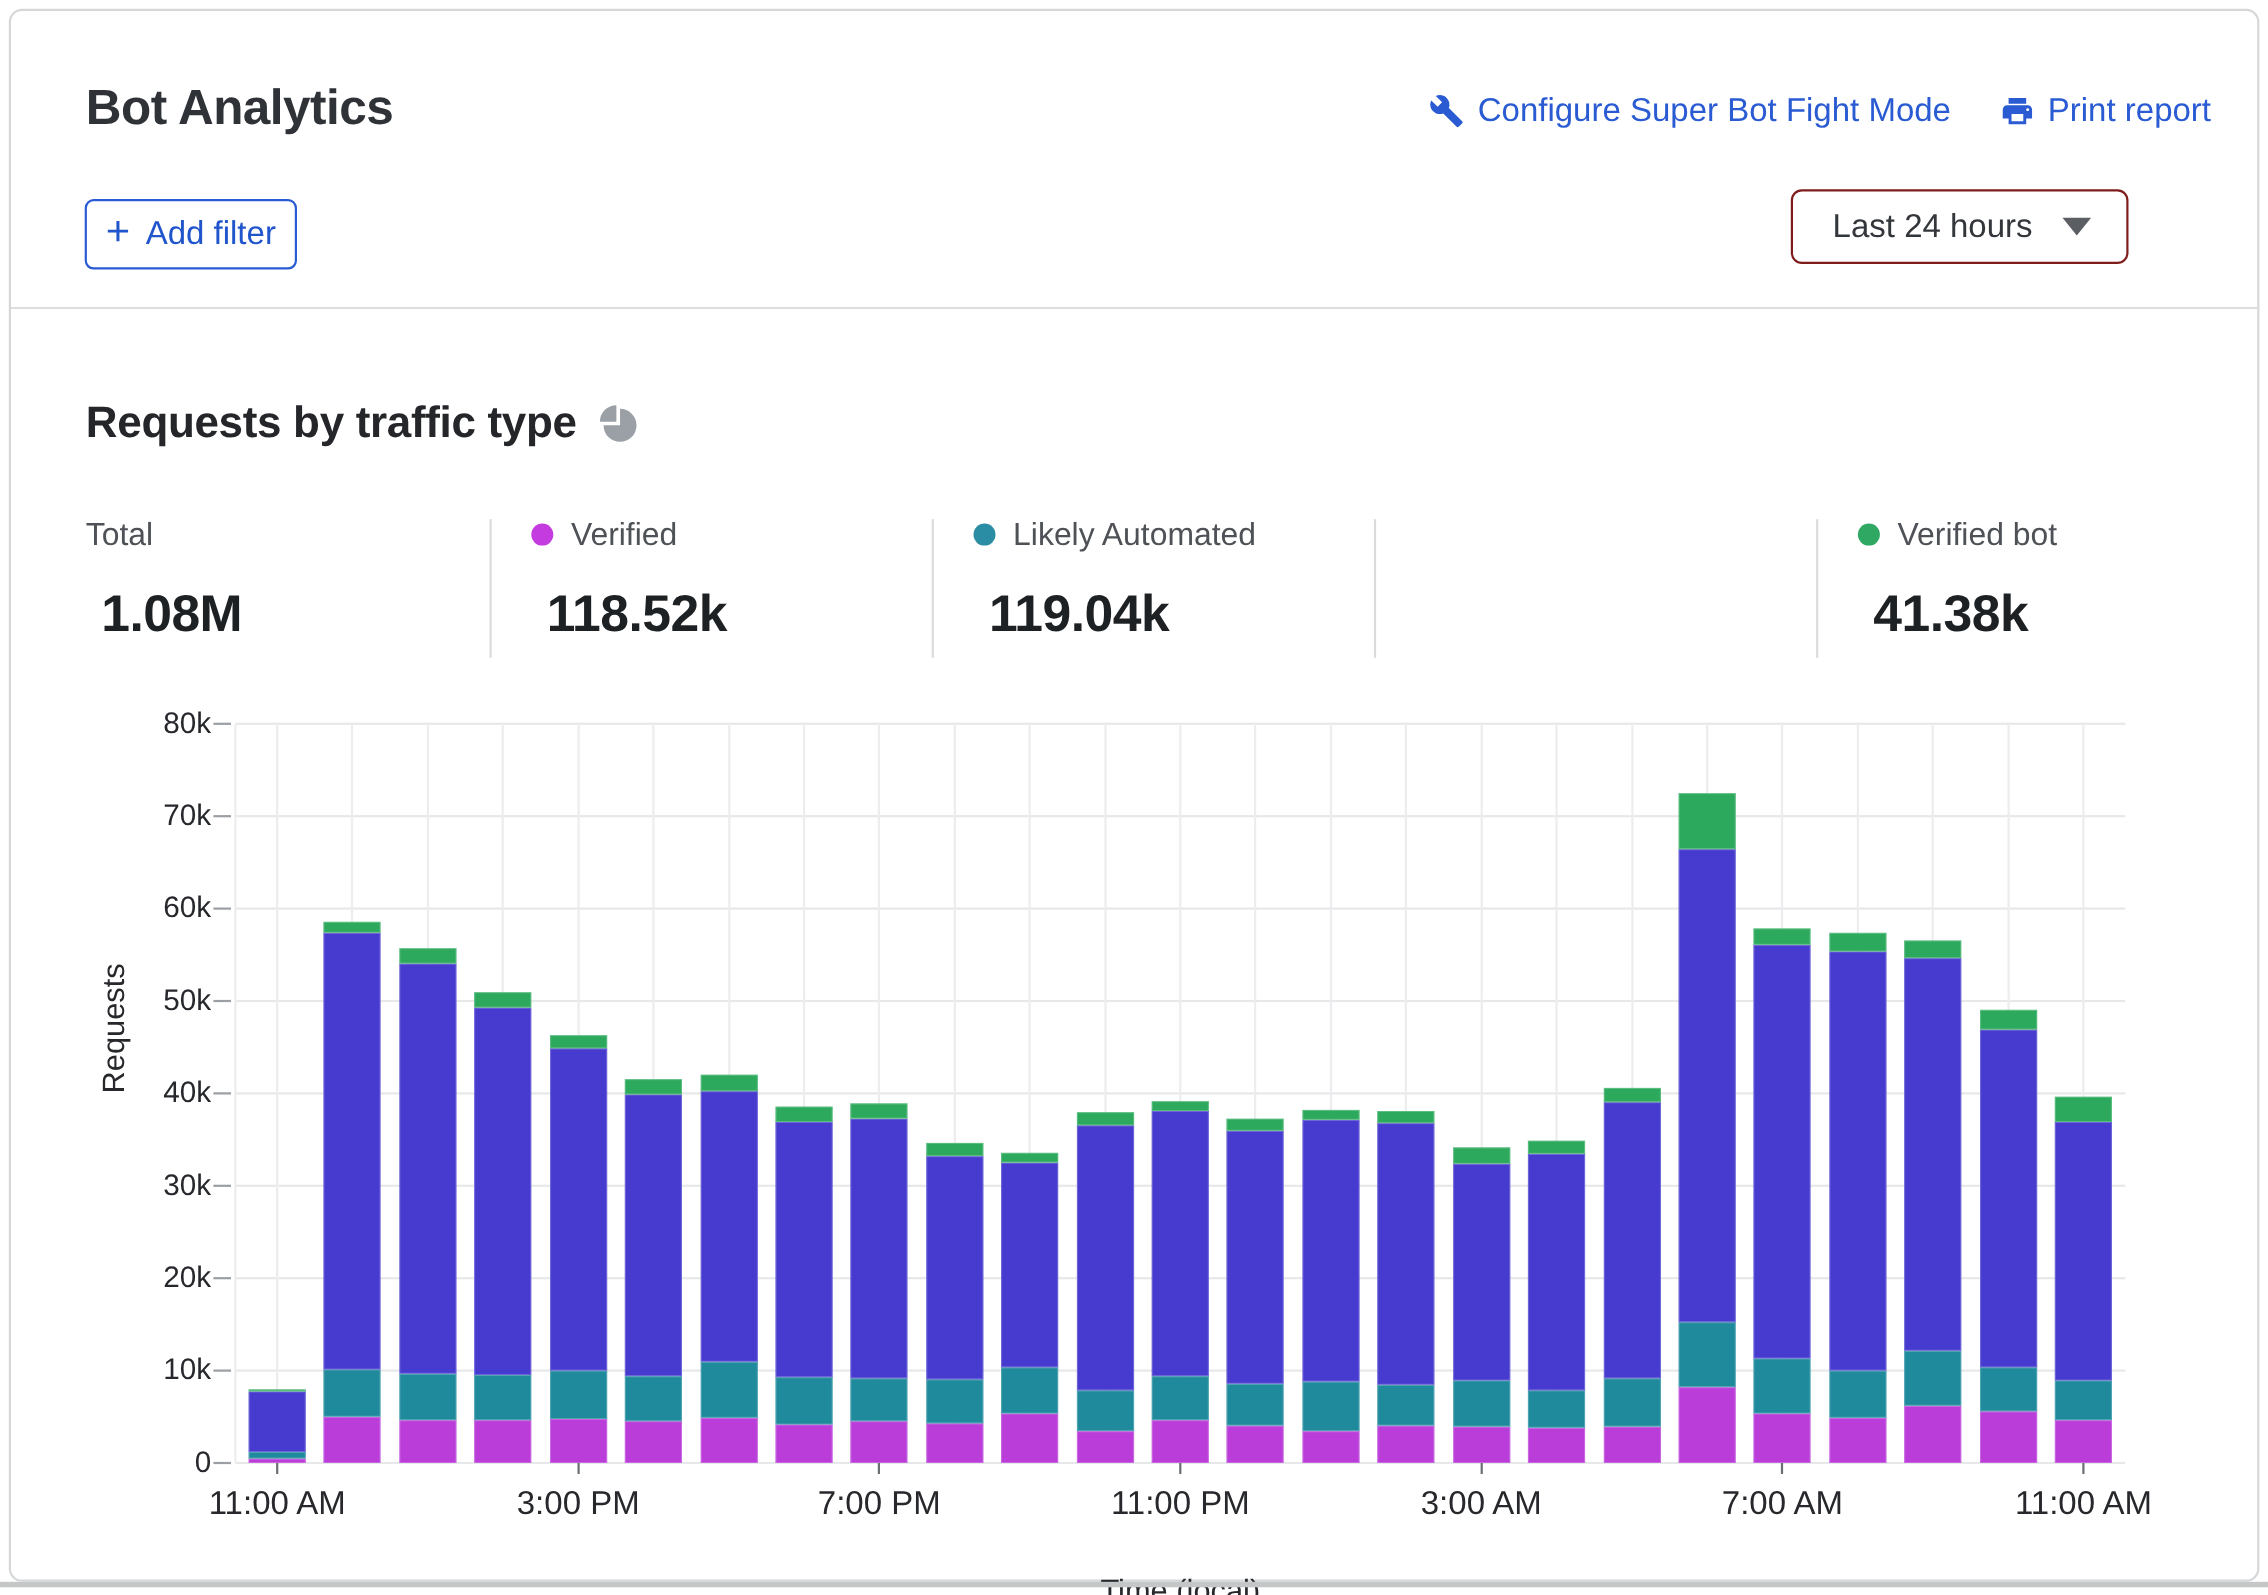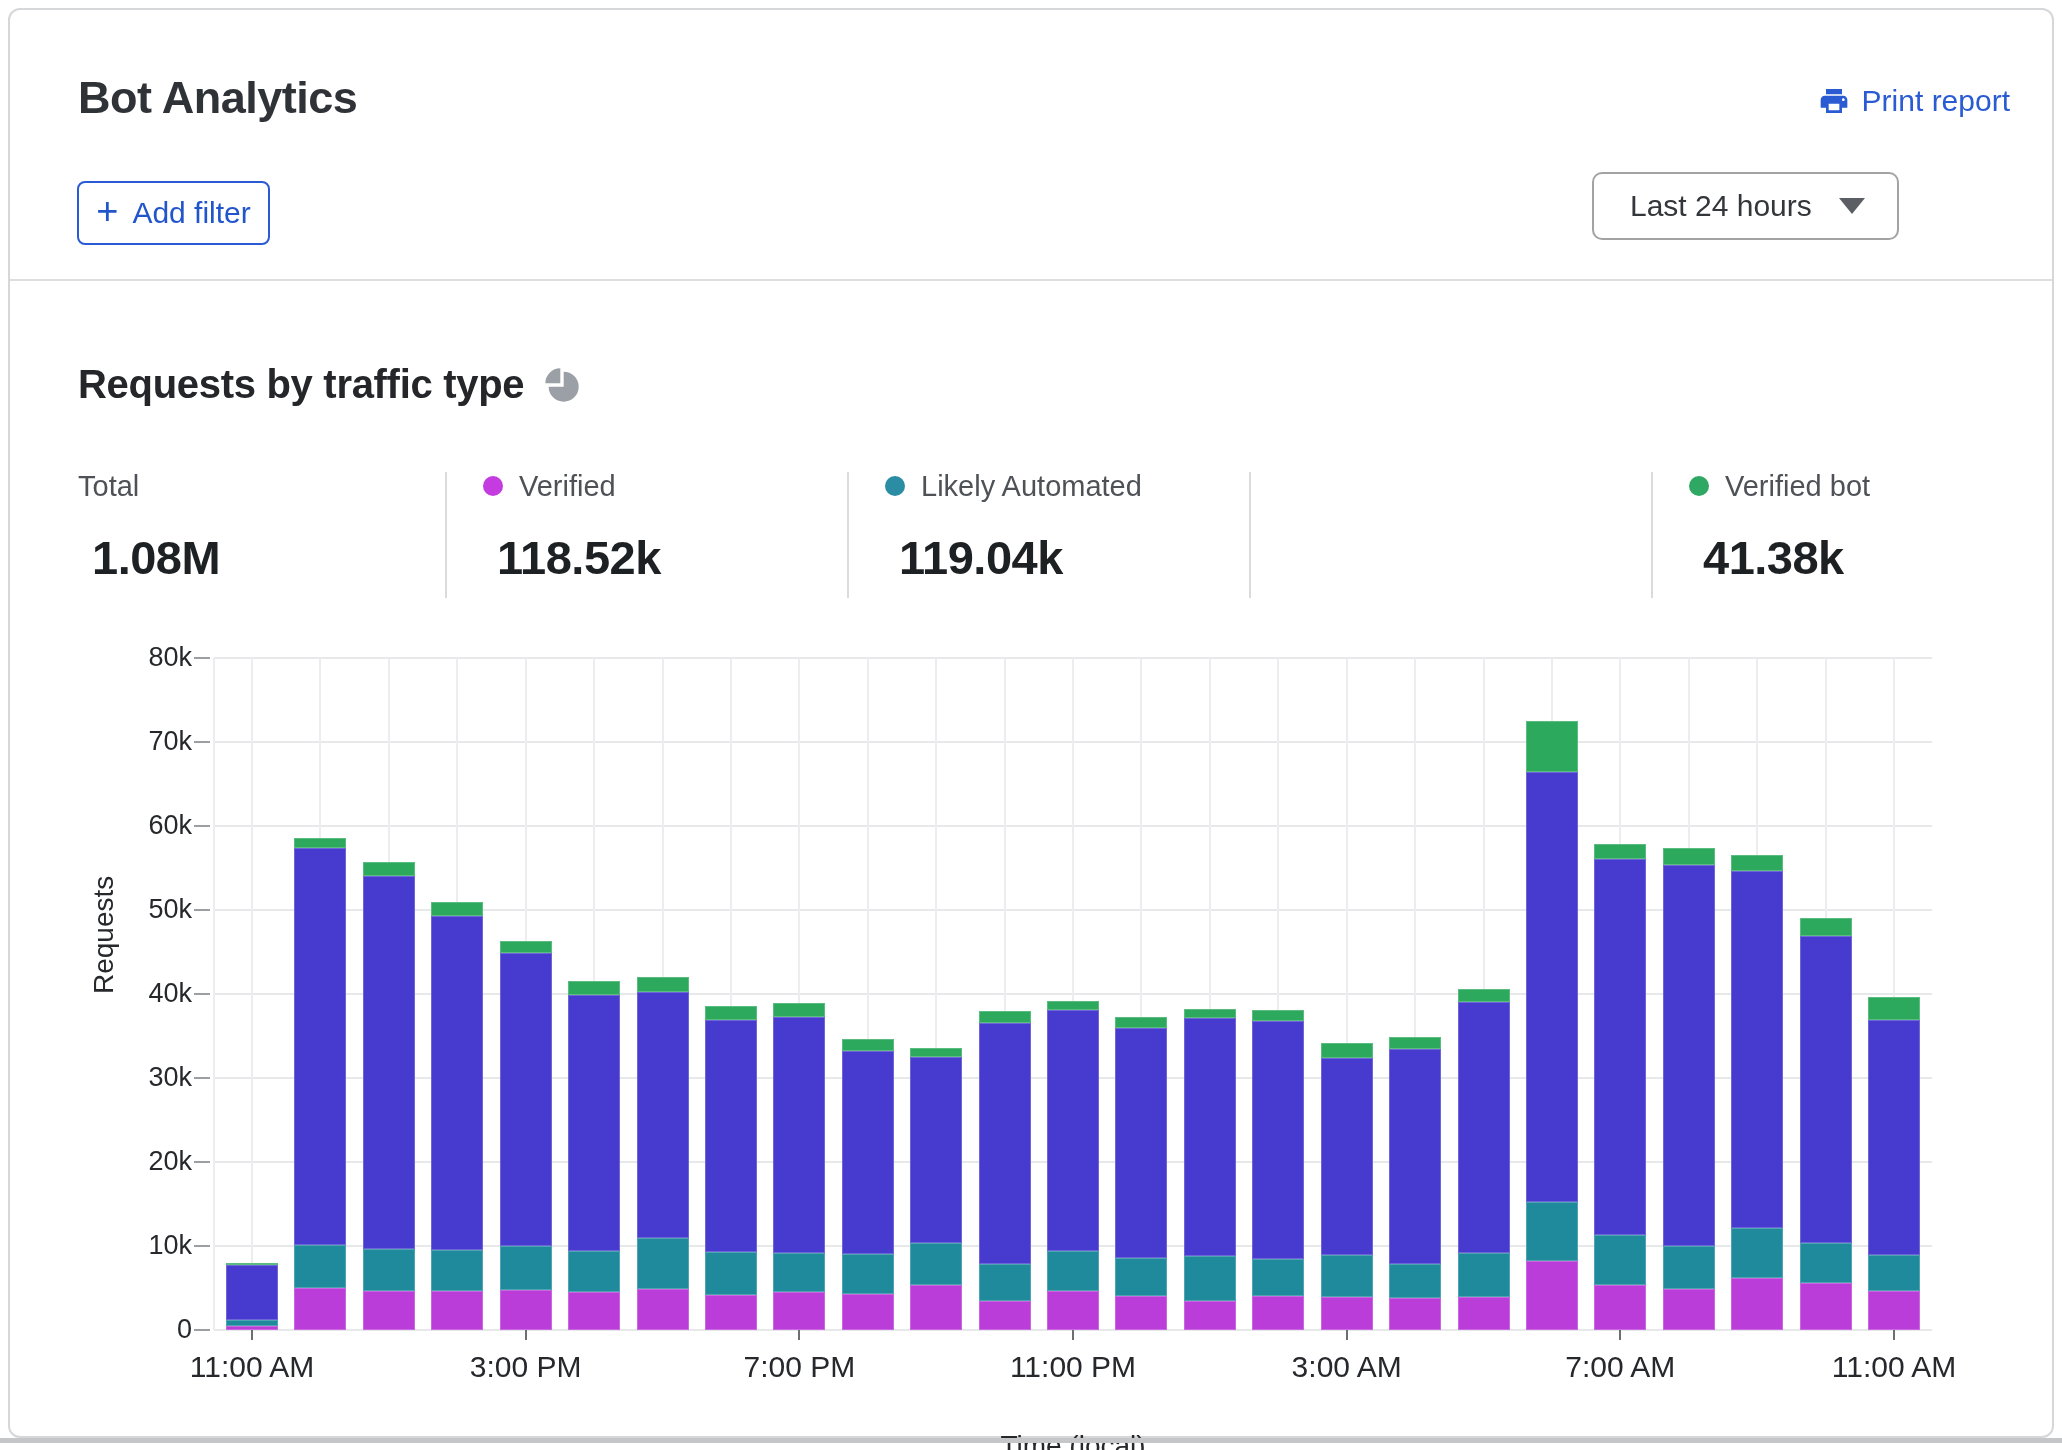--- a/index.html
+++ b/index.html
@@ -28,22 +28,22 @@
   .hlink span{font-size:30px;color:#2a5bd3;}
   .hlink svg{display:block;}
   .add-filter{
     position:absolute;left:67px;top:171px;width:193px;height:64px;box-sizing:border-box;
     border:2px solid #2b5bd4;border-radius:8px;background:#fff;
     display:flex;align-items:center;justify-content:center;gap:14px;cursor:pointer;
   }
   .add-filter .plus{font-size:38px;color:#2155cc;font-weight:500;line-height:1;margin-top:-4px;}
   .add-filter .lbl{font-size:30px;color:#2155cc;}
   .dropdown{
-    position:absolute;left:1582px;top:162px;width:307px;height:68px;box-sizing:border-box;
-    border:2px solid #a3a3a3;border-radius:10px;background:#fff;
+    position:absolute;left:1618px;top:162px;width:307px;height:68px;box-sizing:border-box;
+    border:2px solid #7f1d1d;border-radius:10px;background:#fff;
     display:flex;align-items:center;cursor:pointer;
   }
   .dropdown .val{font-size:30px;color:#33373b;margin-left:36px;flex:1;}
   .caret{
     width:0;height:0;border-left:13px solid transparent;border-right:13px solid transparent;
     border-top:16px solid #5b5f63;margin-right:32px;
   }
   .header-divider{
     position:absolute;left:0;top:269px;width:100%;height:2px;background:#dcdee0;
   }
@@ -86,20 +86,26 @@
   }
 </style>
 </head>
 <body>
 
 <div class="card">
 
   <div class="page-title">Bot Analytics</div>
 
   <div class="header-links">
+    <div class="hlink">
+      <svg width="32" height="32" viewBox="0 0 24 24" fill="#2a5bd3">
+        <path d="M22.7 19l-9.1-9.1c.9-2.3.4-5-1.5-6.9-2-2-5-2.4-7.4-1.3L9 6 6 9 1.6 4.7C.4 7.1.9 10.1 2.9 12.1c1.9 1.9 4.6 2.4 6.9 1.5l9.1 9.1c.4.4 1 .4 1.4 0l2.3-2.3c.5-.4.5-1.1.1-1.4z"></path>
+      </svg>
+      <span>Configure Super Bot Fight Mode</span>
+    </div>
     <div class="hlink">
       <svg width="32" height="32" viewBox="0 0 24 24" fill="#2a5bd3">
         <path d="M19 8H5c-1.66 0-3 1.34-3 3v6h4v4h12v-4h4v-6c0-1.66-1.34-3-3-3zm-3 11H8v-5h8v5zm3-7c-.55 0-1-.45-1-1s.45-1 1-1 1 .45 1 1-.45 1-1 1zm-1-9H6v4h12V3z"></path>
       </svg>
       <span>Print report</span>
     </div>
   </div>
 
   <div class="add-filter">
     <span class="plus">+</span>

